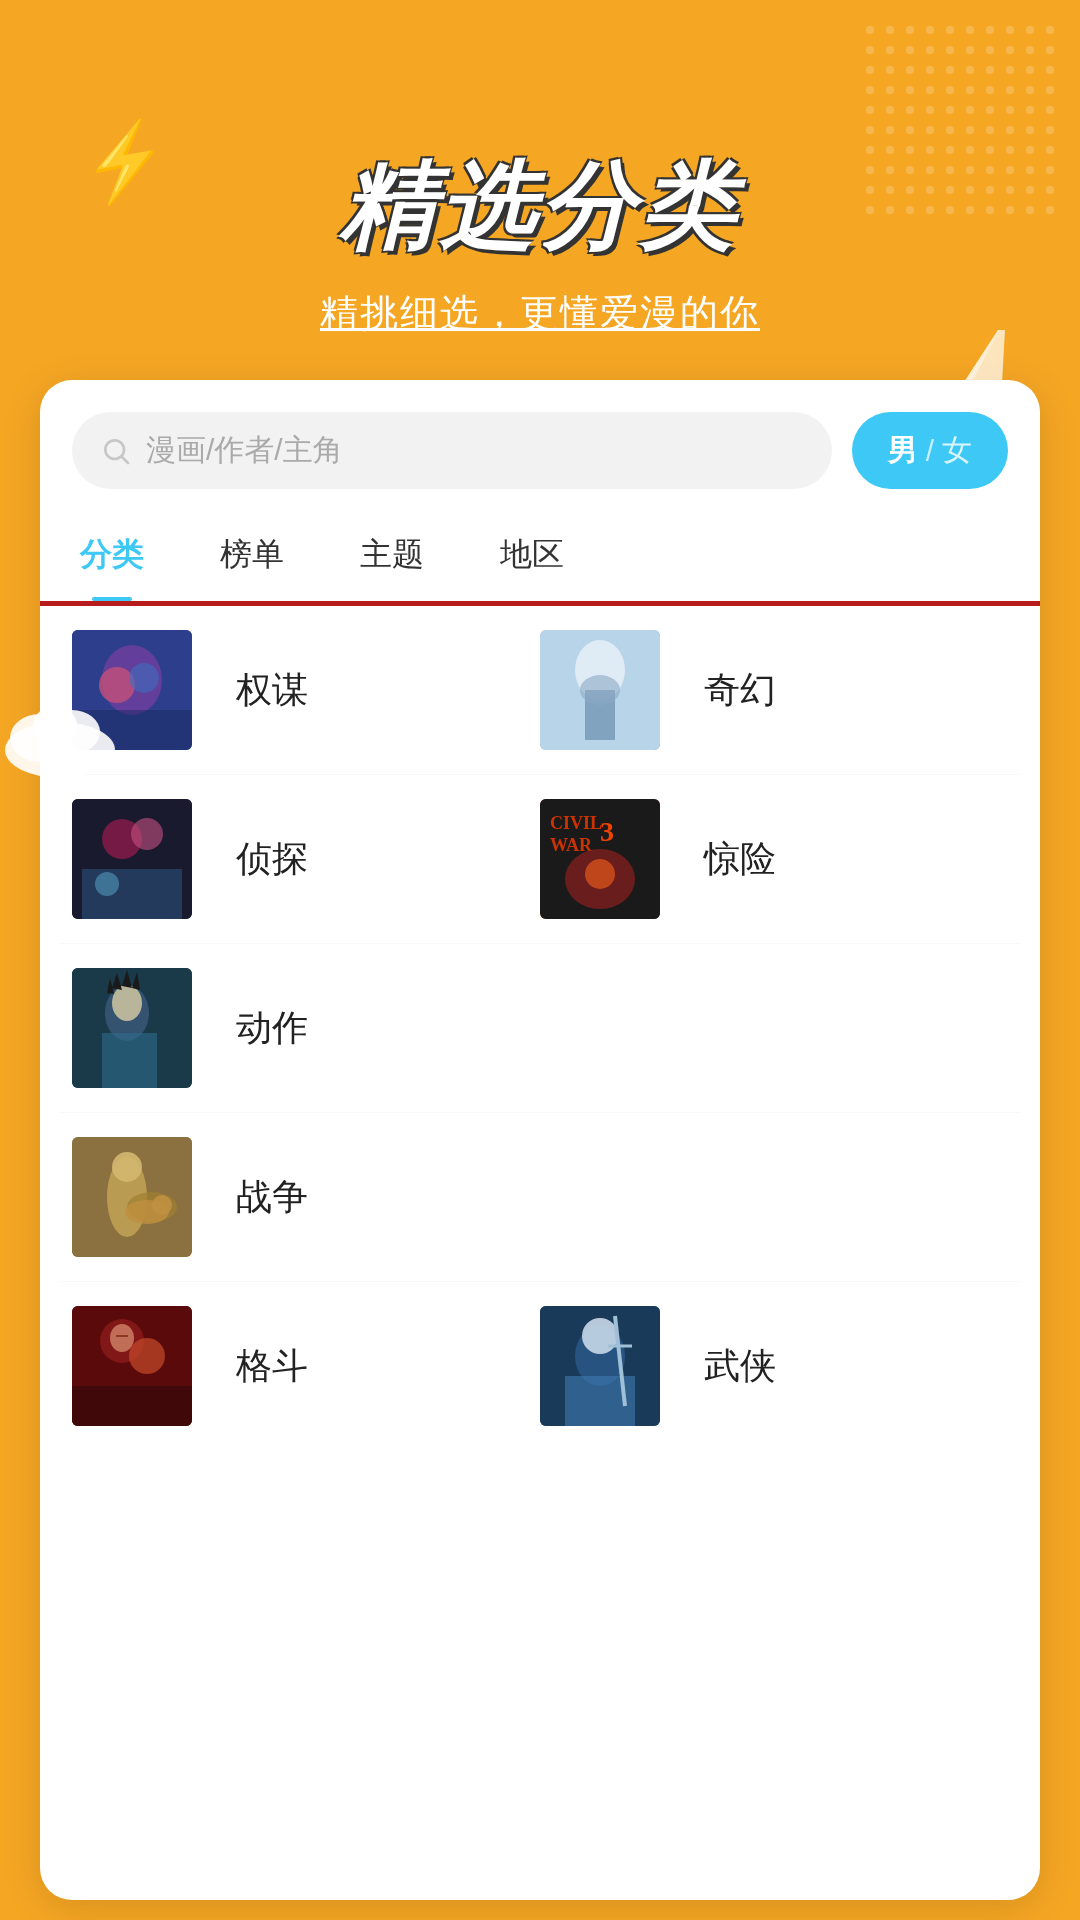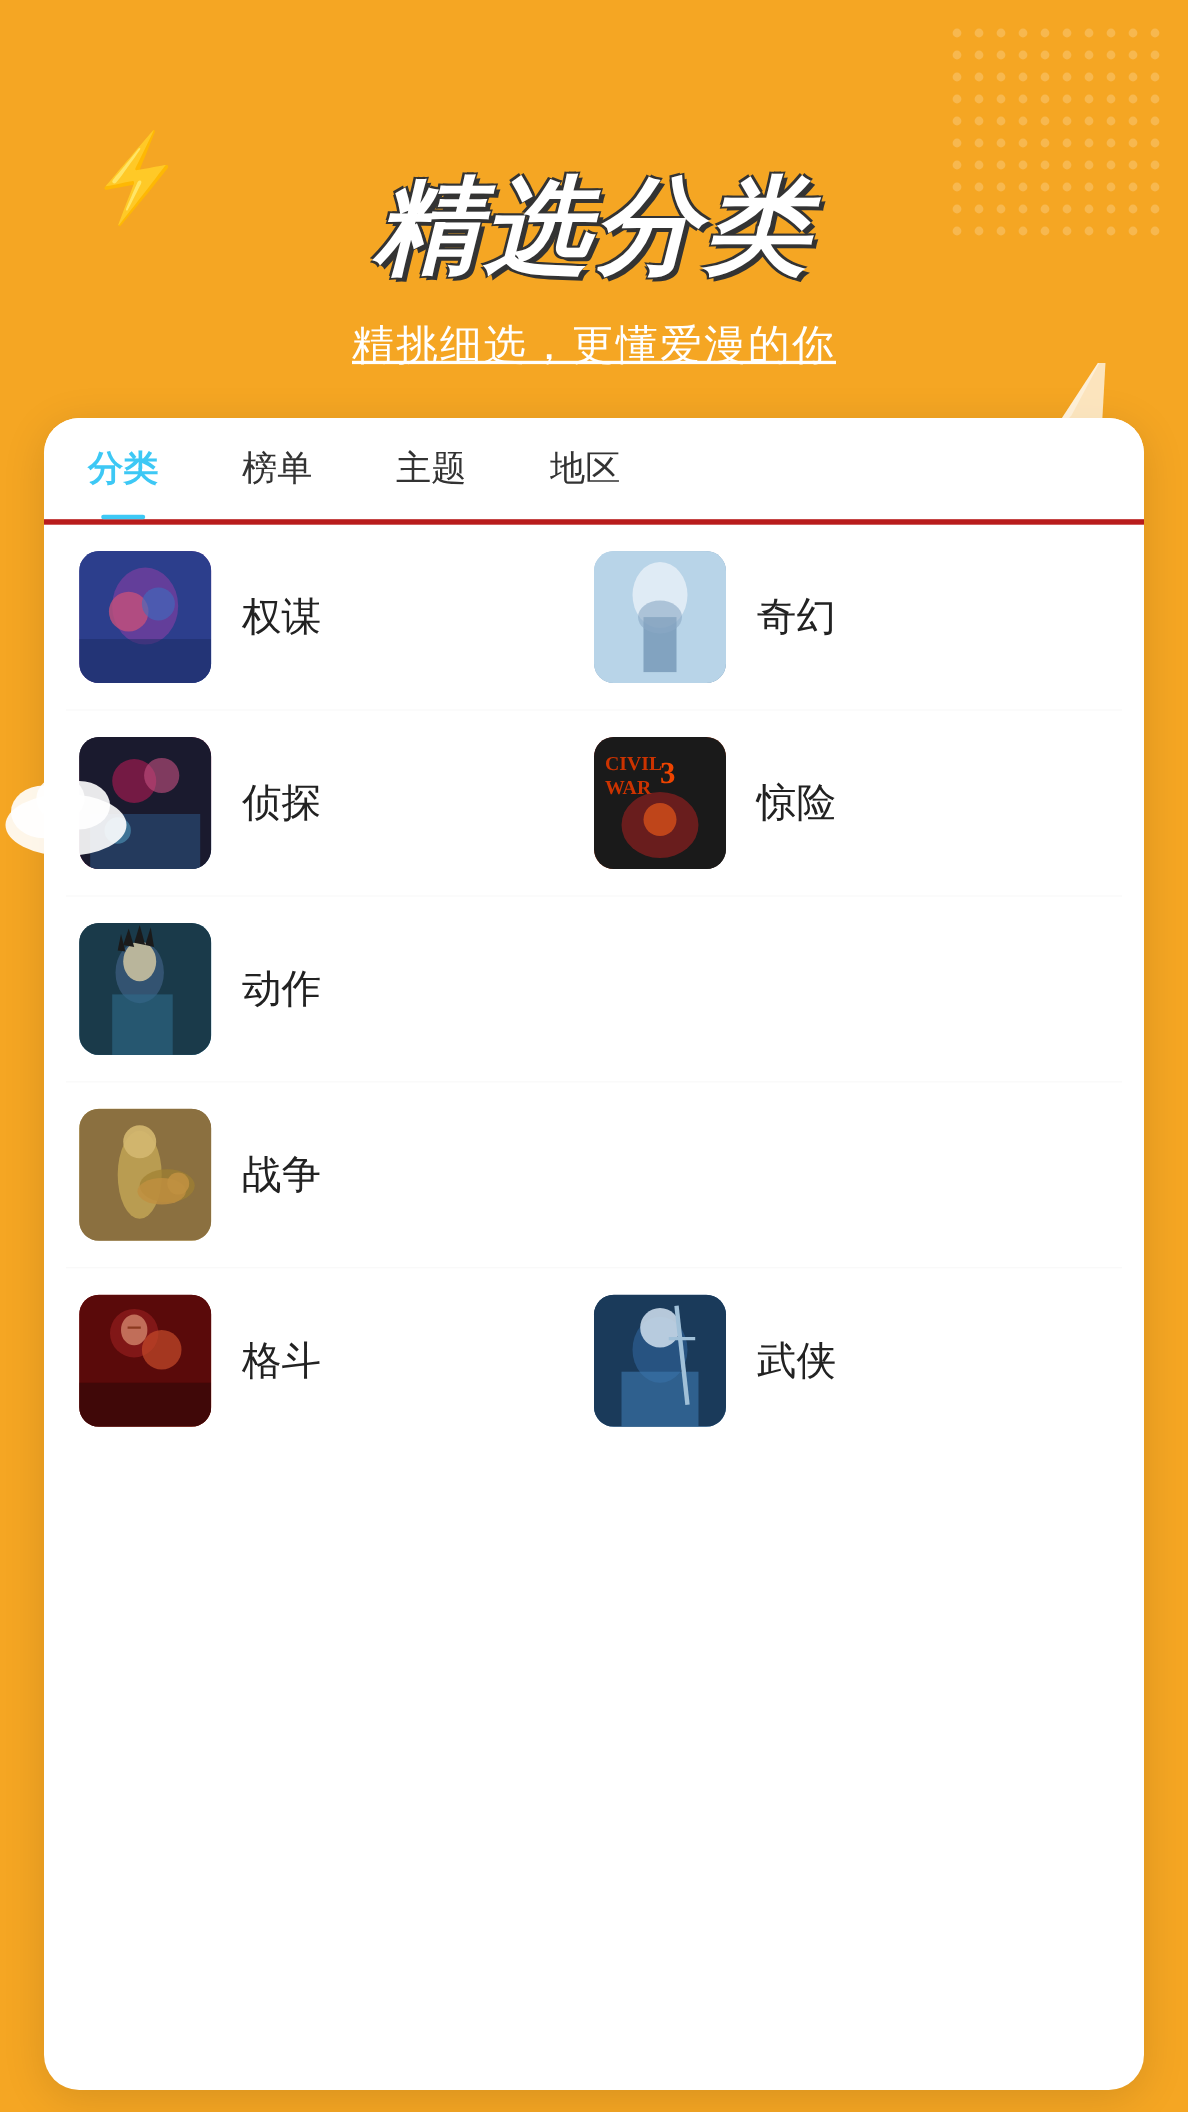--- a/index.html
+++ b/index.html
@@ -190,27 +190,27 @@
     }
 
     .category-row:last-child {
       border-bottom: none;
     }
 
     .category-half {
       display: flex;
       align-items: center;
       flex: 1;
-      gap: 28px;
+      gap: 44px;
     }
 
     .category-thumb {
       width: 120px;
       height: 120px;
-      border-radius: 18px;
+      border-radius: 6px;
       overflow: hidden;
       flex-shrink: 0;
       background: #E0E0E0;
     }
 
     .category-thumb-inner {
       width: 100%;
       height: 100%;
     }
 
@@ -277,20 +277,34 @@
   <svg width="120" height="100" viewBox="0 0 120 100">
     <ellipse cx="60" cy="70" rx="55" ry="28" fill="white" opacity="0.9"></ellipse>
     <ellipse cx="40" cy="58" rx="30" ry="24" fill="white" opacity="0.9"></ellipse>
     <ellipse cx="72" cy="52" rx="28" ry="22" fill="white" opacity="0.9"></ellipse>
     <ellipse cx="55" cy="46" rx="22" ry="20" fill="white" opacity="0.9"></ellipse>
   </svg>
 </div>
 
 <div class="main-card">
 
+  <div class="search-bar">
+    <div class="search-input-wrap">
+      <svg class="search-icon-svg" viewBox="0 0 24 24">
+        <circle cx="11" cy="11" r="7" stroke="#888" stroke-width="2" fill="none"></circle>
+        <line x1="16.5" y1="16.5" x2="21" y2="21" stroke="#888" stroke-width="2" stroke-linecap="round"></line>
+      </svg>
+      <span class="search-placeholder">漫画/作者/主角</span>
+    </div>
+    <div class="gender-toggle">
+      <span class="gender-male">男</span>
+      <span class="gender-sep">/</span>
+      <span class="gender-female">女</span>
+    </div>
+  </div>
 
   <div class="tabs-bar">
     <div class="tab-item active">分类</div>
     <div class="tab-item">榜单</div>
     <div class="tab-item">主题</div>
     <div class="tab-item">地区</div>
   </div>
 
   <div class="category-list">
 

